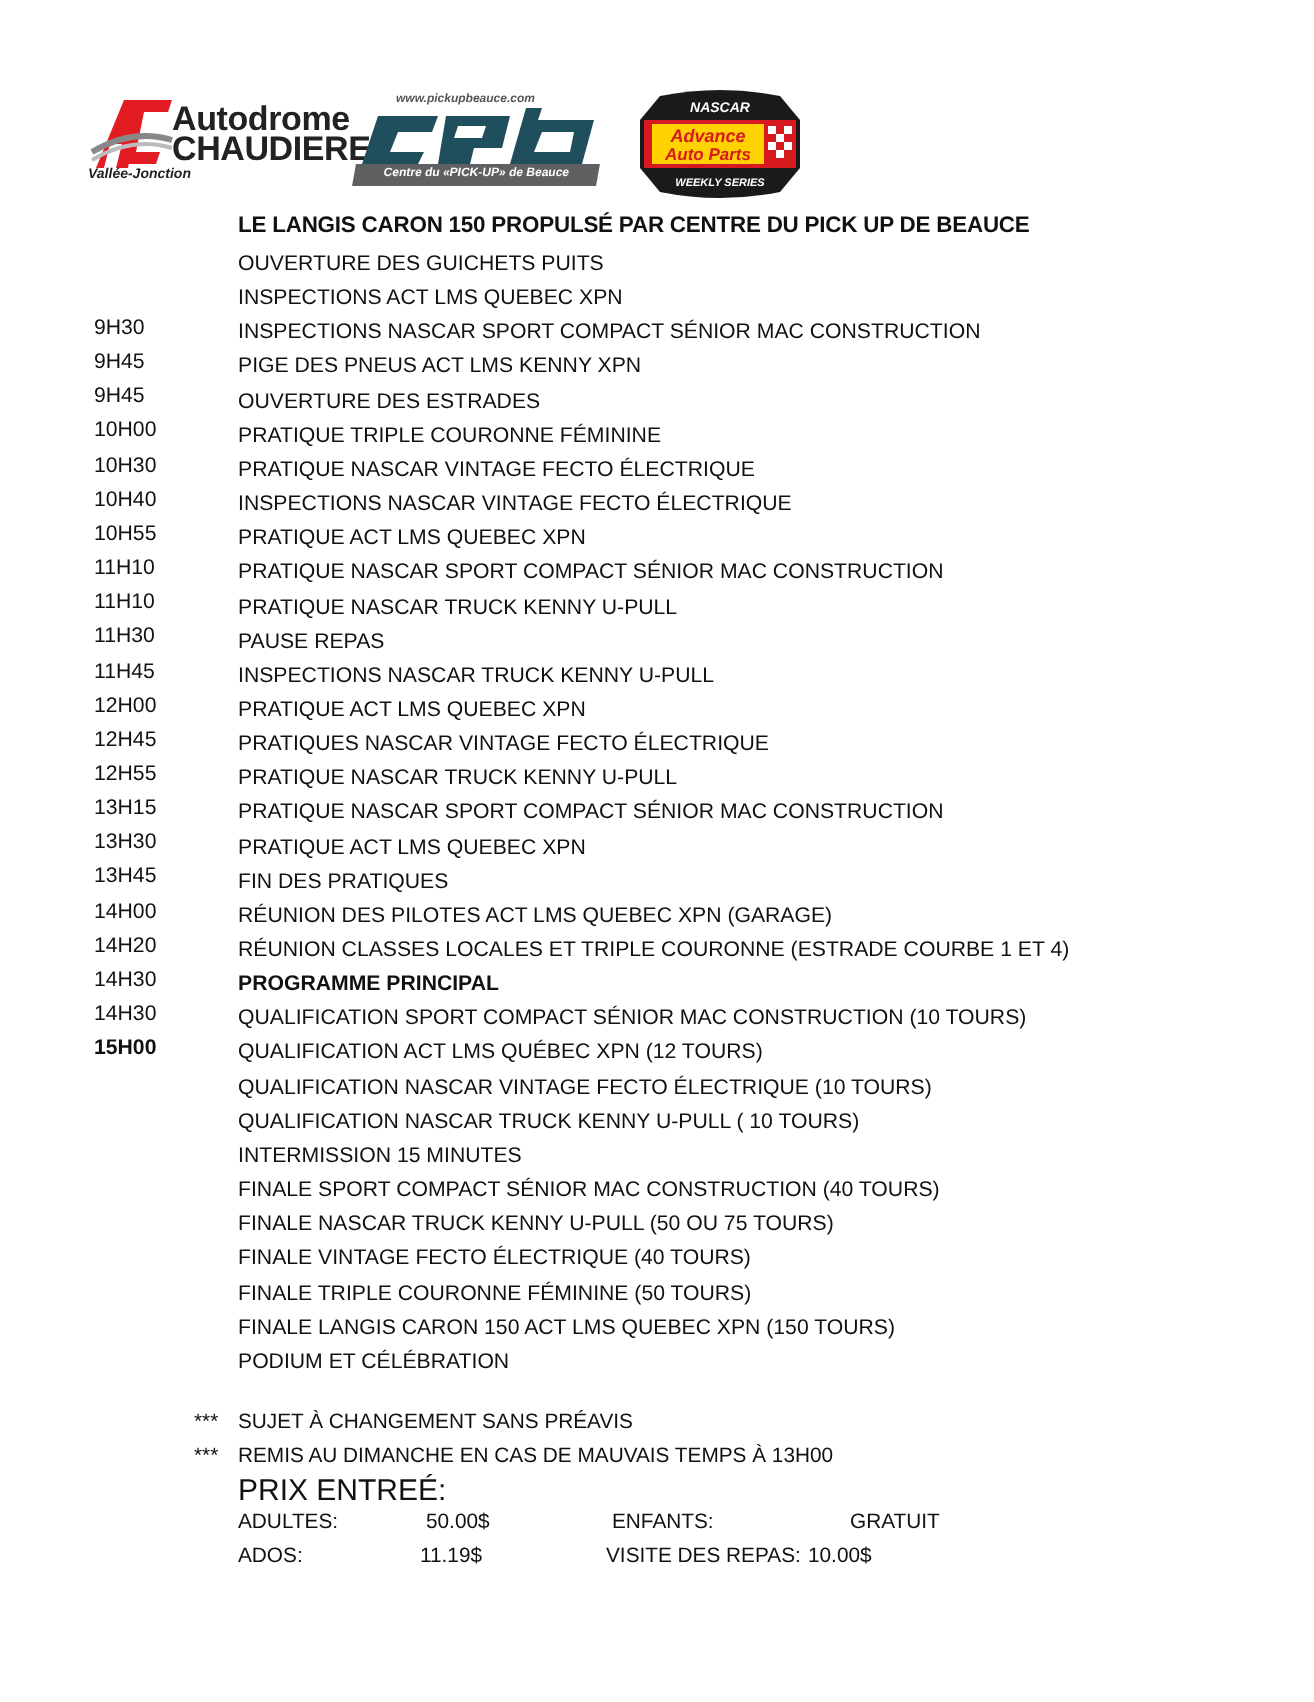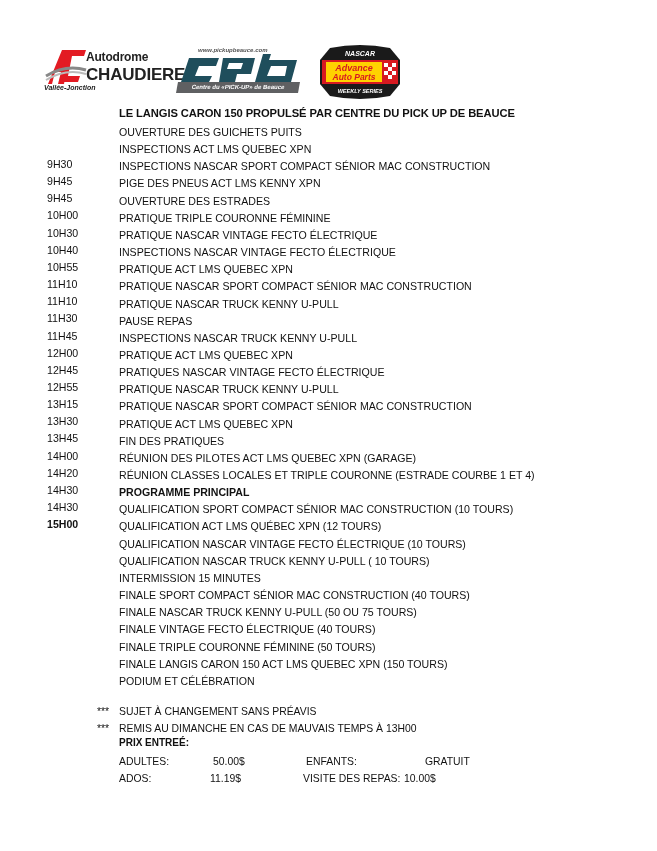--- a/index.html
+++ b/index.html
@@ -3,34 +3,34 @@
   <meta charset="utf-8">
   <style>
     html, body { margin: 0; padding: 0; background: #ffffff; }
     body { width: 657px; height: 851px; position: relative; overflow: hidden;
       font-family: "Liberation Sans", "DejaVu Sans", sans-serif; color: #111; }
     .logos { position: absolute; top: 44px; left: 44px; height: 60px; }
     .logo { position: absolute; top: 0; }
     .logo-ac { left: 0; width: 115px; height: 56px; }
     .logo-cpb { left: 131px; width: 128px; height: 56px; }
     .logo-nascar { left: 272px; width: 88px; height: 56px; }
-    .ac-text1, .ac-text2 { position: absolute; left: 42px; font-weight: bold; color: #222; font-size: 12px; letter-spacing: -0.2px; }
+    .ac-text1, .ac-text2 { position: absolute; left: 42px; font-weight: bold; color: #222; font-size: 17px; letter-spacing: -0.2px; }
     .ac-text1 { top: 6px; }
     .ac-text2 { top: 21px; font-size: 17px; }
     .ac-sub { position: absolute; left: 0; top: 40px; font-size: 7px; color: #222; font-style: italic; font-weight: bold; }
     .cpb-url { position: absolute; left: 23px; top: 3px; font-size: 6px; font-weight: bold; color: #555; font-style: italic; }
     .cpb-bar { position: absolute; left: 2px; top: 38px; width: 122px; height: 11px; background: #5f6062; color: #fff; font-size: 6px; font-weight: bold; text-align: center; line-height: 11px; transform: skewX(-10deg); }
     .title { position: absolute; top: 107px; left: 119px; font-weight: bold; font-size: 11.2px; letter-spacing: -0.1px; white-space: nowrap; }
     .row { position: absolute; left: 47px; height: 17px; font-size: 10.6px; white-space: nowrap; line-height: 17px; }
     .row .time { position: absolute; left: 0; width: 70px; margin-top: 32px; }
     .row .event { position: absolute; left: 72px; }
     .row.bold { font-weight: bold; }
     .note { position: absolute; left: 97px; font-size: 10.4px; white-space: nowrap; line-height: 17px; }
     .note .stars { display: inline-block; width: 22px; }
-    .price-title { position: absolute; left: 119px; top: 737px; font-weight: bold; font-size: 10px; }
+    .price-title { position: absolute; left: 119px; top: 737px; font-weight: normal; font-size: 15px; }
     .price { position: absolute; font-size: 10.4px; white-space: nowrap; }
   </style>
 </head>
 <body>
 
 <div class="logos">
 
   <div class="logo logo-ac">
     <svg width="44" height="42" viewBox="0 0 44 42" style="position:absolute;left:0;top:2px">
       <polygon points="4,38 18,4 26,4 20,38 14,38 17,26 11,26 8,38" fill="#e31b23"></polygon>

